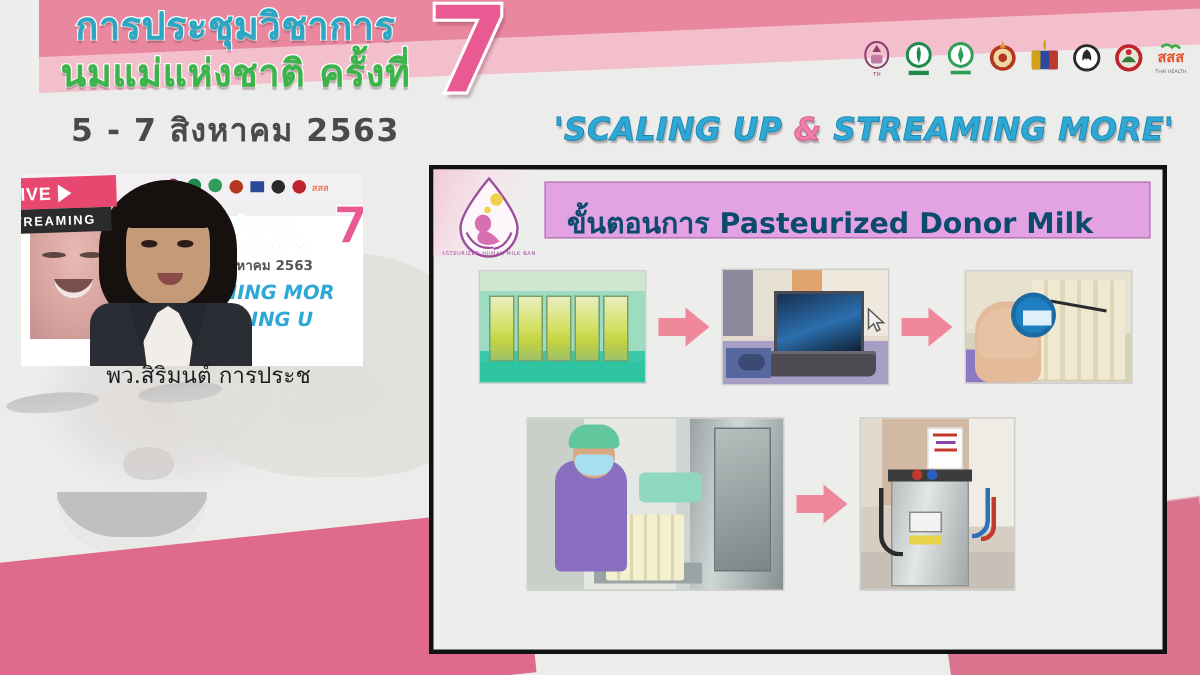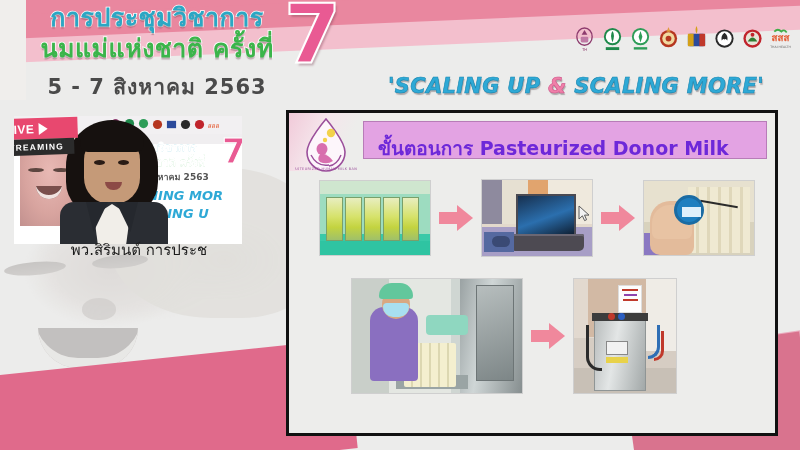--- a/index.html
+++ b/index.html
@@ -267,21 +267,21 @@
   }
   .panel-title-bar { position:absolute; left:0; top:0; width:100%; height:60px; }
   .milk-logo { position:absolute; left:6px; top:2px; width:62px; height:58px; }
   .title-chip {
     position:absolute; left:74px; top:8px; right:8px; height:38px;
     background:#e3a3e3; border:1px solid #b87cb8;
     display:flex; align-items:center; padding-left:14px;
   }
   .title-chip span {
     font-family:"DejaVu Sans", sans-serif; font-weight:bold; font-size:19px;
-    color:#6d28d9; white-space:nowrap;margin-top:16px;
+    color:#0c4a6e; white-space:nowrap;margin-top:16px;
   }
   .title-swash {
     position:absolute; left:0; top:0; width:74px; height:58px;
     background:
       linear-gradient(115deg, rgba(242,196,214,.85) 0%, rgba(250,224,235,.6) 40%, rgba(237,237,235,0) 72%);
   }
 
   
   .row1 { position:absolute; left:12px; top:62px; width:468px; height:86px; display:flex; align-items:center; }
   .row2 { position:absolute; left:12px; top:158px; width:468px; height:130px; display:flex; align-items:center; }
@@ -480,21 +480,21 @@
     <div class="hdr-white-slope"></div>
     <div class="hdr-left-white"></div>
 
     <div class="conf-title">
       <span class="l1">การประชุมวิชาการ</span>
       <span class="l2">นมแม่แห่งชาติ ครั้งที่</span>
     </div>
     <div class="conf-date">5 - 7 สิงหาคม 2563</div>
     <div class="big-seven">7</div>
 
-    <div class="tagline"><span>'SCALING UP </span><span class="amp">&amp;</span><span> SCALING MORE'</span></div>
+    <div class="tagline"><span>'SCALING UP </span><span class="amp">&amp;</span><span> STREAMING MORE'</span></div>
 
     <div class="logos">
       <svg class="logo" viewBox="0 0 24 28">
         <ellipse cx="12" cy="11" rx="8" ry="9" fill="none" stroke="#8e3b6e" stroke-width="1.4"></ellipse>
         <path d="M12 4 L15 9 L9 9 Z" fill="#8e3b6e"></path>
         <rect x="8" y="11" width="8" height="6" rx="1.5" fill="#c07aa5"></rect>
         <text x="12" y="26" font-size="4" text-anchor="middle" fill="#8e3b6e">TH</text>
       </svg>
       <svg class="logo" viewBox="0 0 24 28">
         <circle cx="12" cy="11" r="9" fill="#1f8a4c"></circle>

